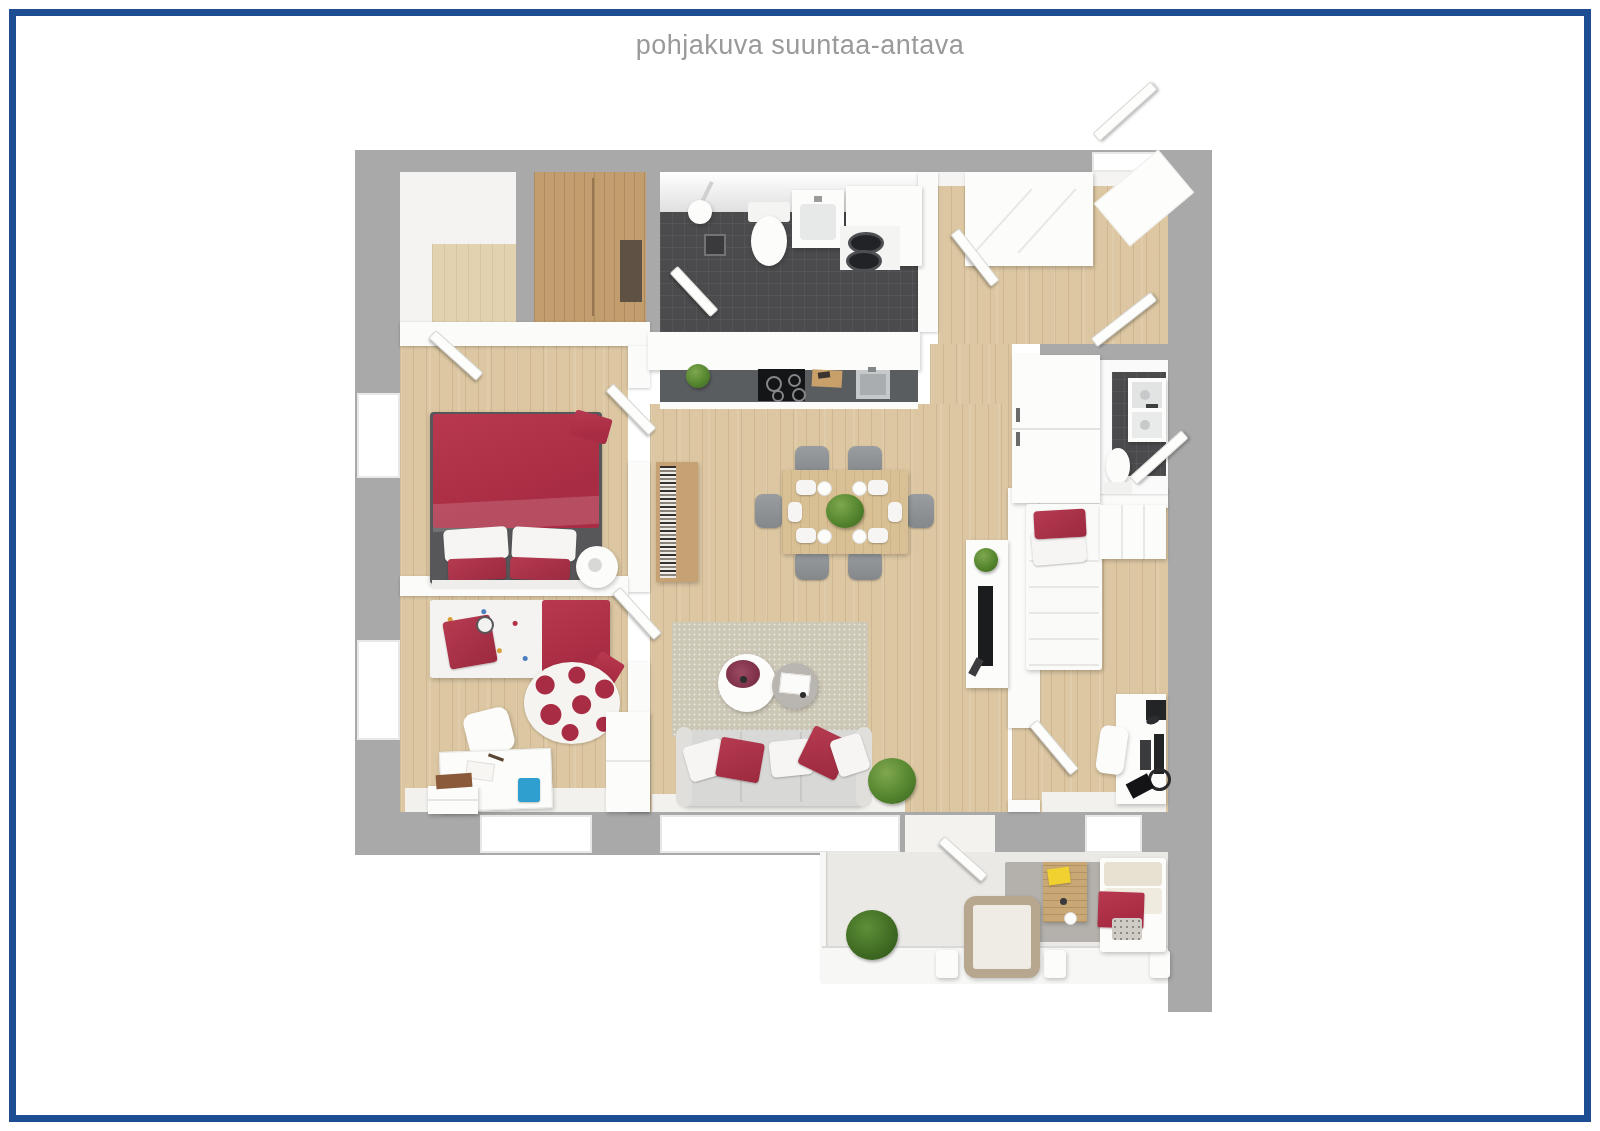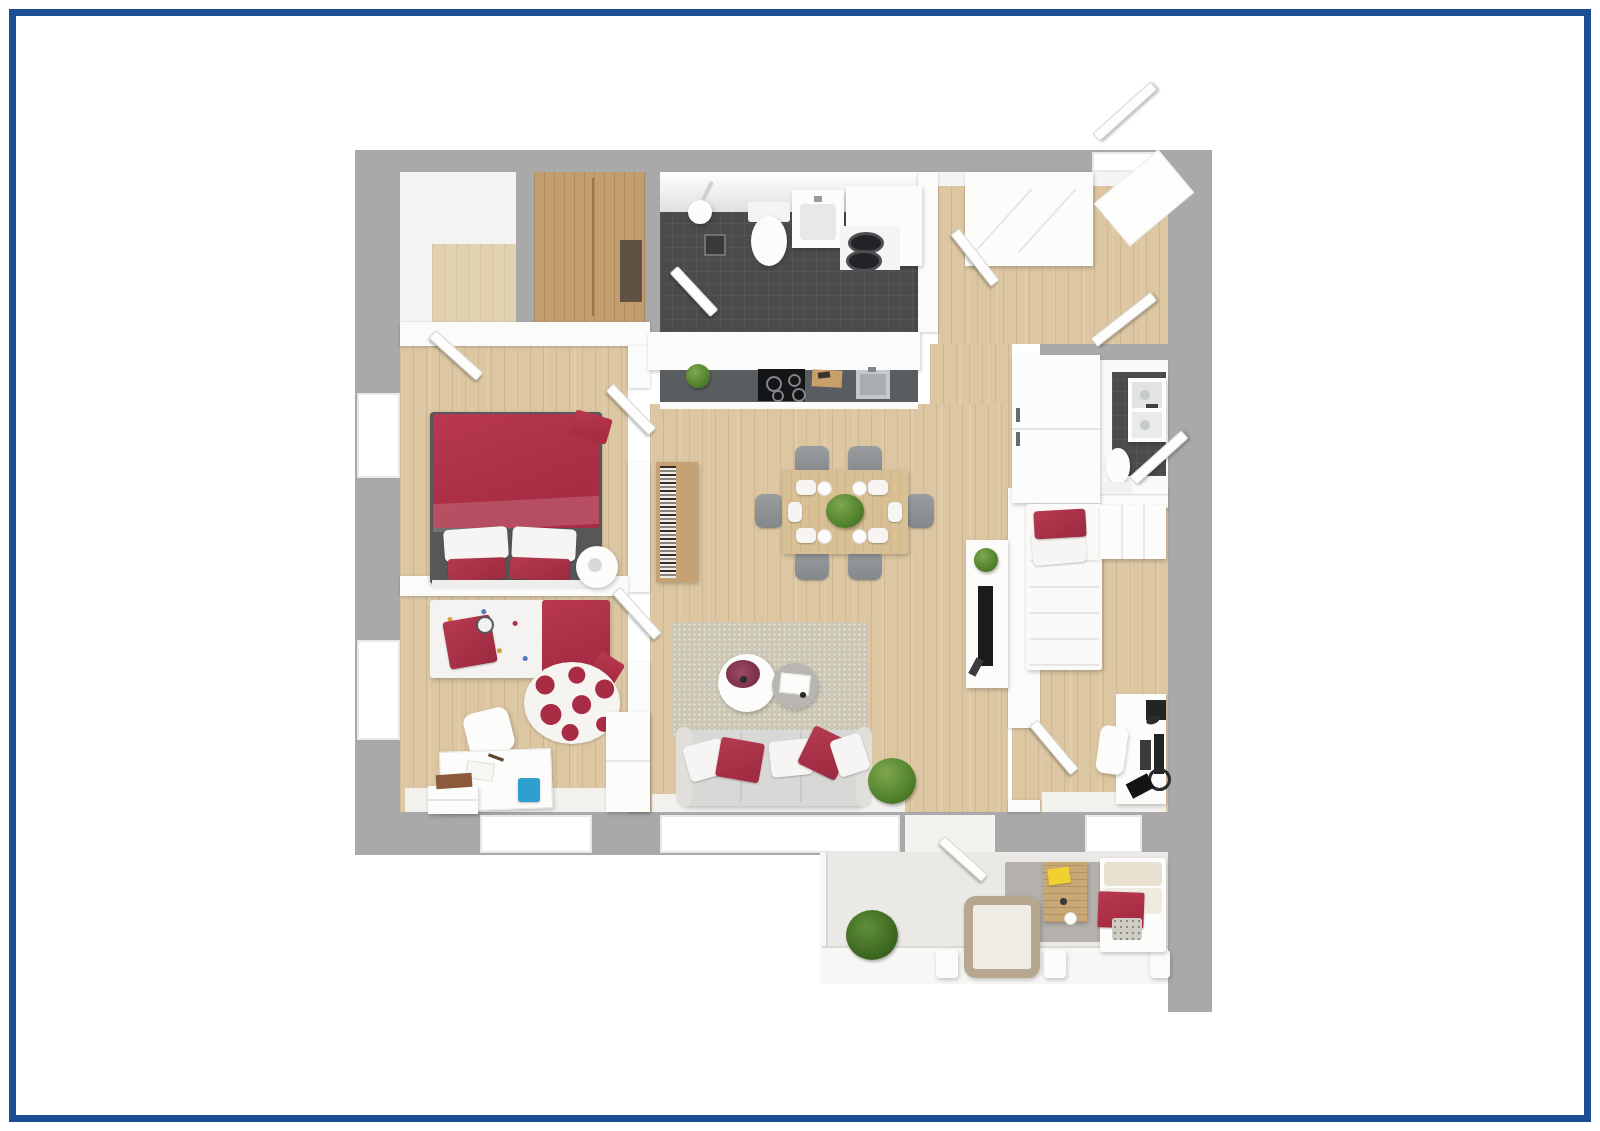--- a/index.html
+++ b/index.html
@@ -51,20 +51,21 @@
     radial-gradient(circle at 83% 76%,var(--accent_red,#a82c43) 0 7px,transparent 8px),
     #f6f4f1;box-shadow:0 1px 3px rgba(0,0,0,.2);}
   .grad-band{background:linear-gradient(180deg,#ffffff,#dedede);}
   .dotpat{background-color:#cfccc5;background-image:radial-gradient(#8e8b85 1px,transparent 1.4px);background-size:6px 6px;}
 </style>
 </head>
 <body>
 
 <div class="canvas">
   <div class="frame"></div>
+  <div class="title">pohjakuva suuntaa-antava</div>
 
   <div class="abs" style="left:0;top:0;width:1600px;height:1131px;">
 
     <div class="abs wall" style="left:355px;top:150px;width:857px;height:22px;"></div>
     <div class="abs wall" style="left:355px;top:150px;width:45px;height:705px;"></div>
     <div class="abs wall" style="left:355px;top:812px;width:857px;height:43px;"></div>
     <div class="abs wall" style="left:1168px;top:150px;width:44px;height:862px;"></div>
     <div class="abs wall" style="left:516px;top:172px;width:18px;height:160px;"></div>
     <div class="abs wall" style="left:646px;top:172px;width:14px;height:162px;"></div>
     <div class="abs wall" style="left:495px;top:298px;width:39px;height:34px;"></div>

